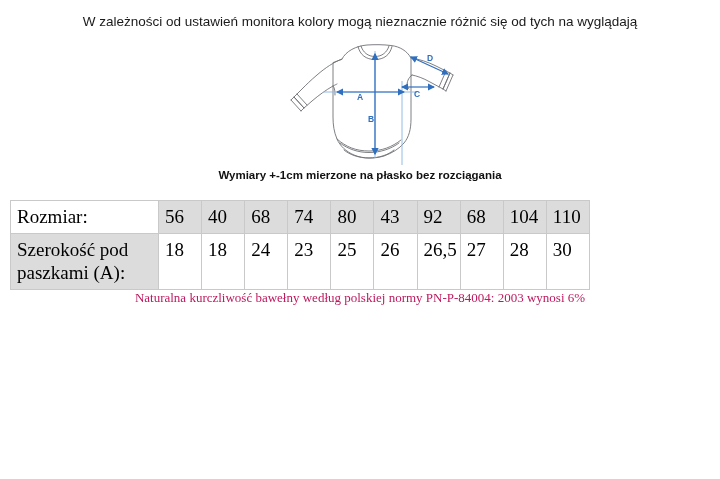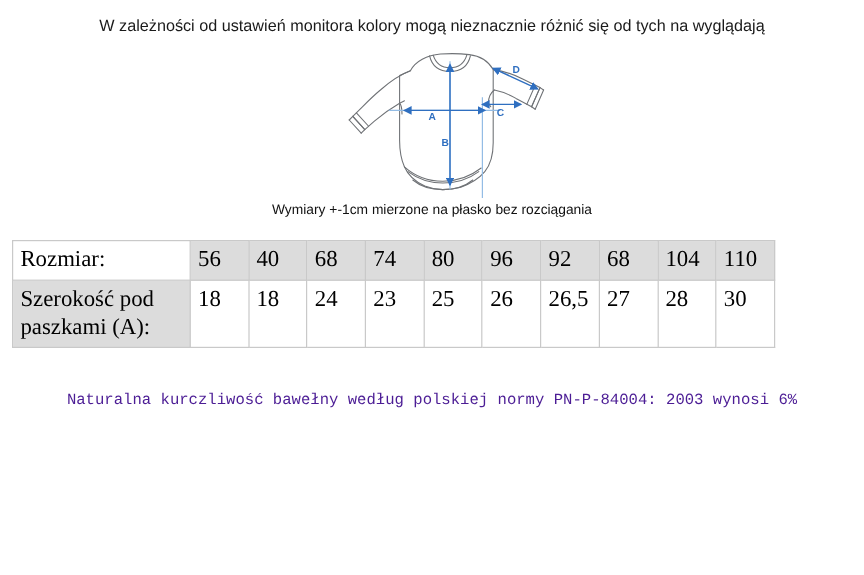--- a/index.html
+++ b/index.html
@@ -44,33 +44,33 @@
     top: 0;
     width: 185px;
     height: 128px;
     display: block;
   }
 
   
   .measure-note {
     text-align: center;
     font-family: "Liberation Sans", sans-serif;
-    font-weight: normal;
+    font-weight: bold;
     font-size: 11.5px;
     color: #111111;
     margin-top: 4px;
   }
 
   
   .table-wrap {
     margin: 19px 10px 0 10px;
   }
   table.size-table {
     border-collapse: collapse;
-    width: 636px;
+    width: 580px;
     table-layout: fixed;
     font-family: "Liberation Serif", serif;
   }
   table.size-table td {
     border: 1px solid #c9c9c9;
     font-size: 19px;
     line-height: 23px;
     vertical-align: top;
     padding: 4px 6px 5px 6px;
     background: #ffffff;
@@ -90,24 +90,23 @@
     padding-top: 4px;
     padding-bottom: 5px;
   }
   .row-body td {
     height: 44px;
   }
 
   
   .footer-note {
     text-align: center;
-    font-family: Liberation Mono, monospace;
+    font-family: Liberation Serif, serif;
     font-size: 13px;
-    color: #4c1d95;
-    margin-top: 36px;
+    color: #be185d;
   }
 </style>
 </head>
 <body>
 
 <div class="notice">
   <span class="notice-line">W zależności od ustawień monitora kolory mogą nieznacznie różnić się od tych na wyglądają</span>
 </div>
 
 <div class="diagram-wrap">
@@ -201,21 +200,21 @@
 <div class="table-wrap">
   <table class="size-table">
     <tbody>
       <tr class="row-head">
         <td class="label-cell">Rozmiar:</td>
         <td class="data-cell shaded">56</td>
         <td class="data-cell shaded">40</td>
         <td class="data-cell shaded">68</td>
         <td class="data-cell shaded">74</td>
         <td class="data-cell shaded">80</td>
-        <td class="data-cell shaded">96</td>
+        <td class="data-cell shaded">43</td>
         <td class="data-cell shaded">92</td>
         <td class="data-cell shaded">68</td>
         <td class="data-cell shaded">104</td>
         <td class="data-cell shaded">110</td>
       </tr>
       <tr class="row-body">
         <td class="label-cell shaded">Szerokość pod paszkami (A):</td>
         <td class="data-cell">18</td>
         <td class="data-cell">18</td>
         <td class="data-cell">24</td>

